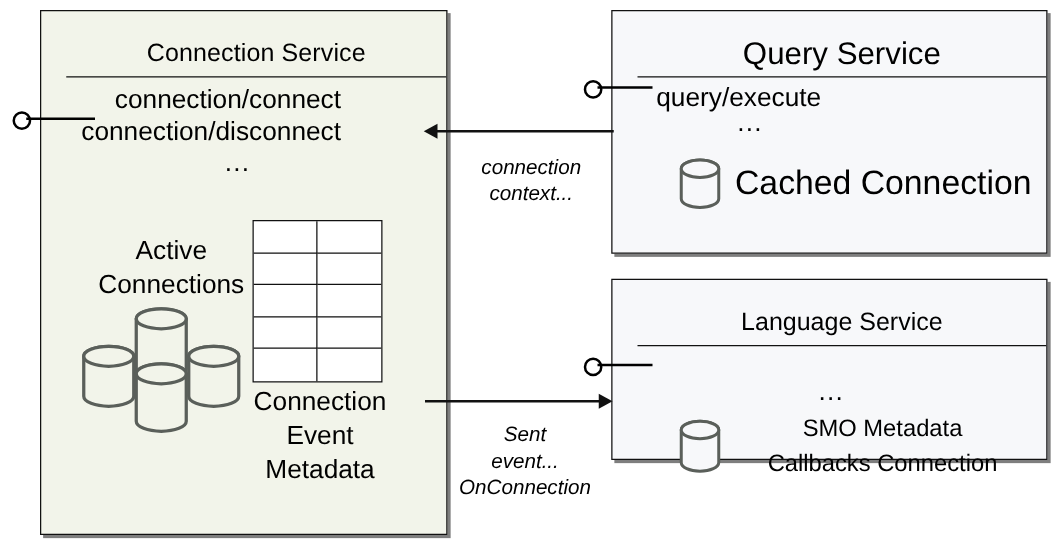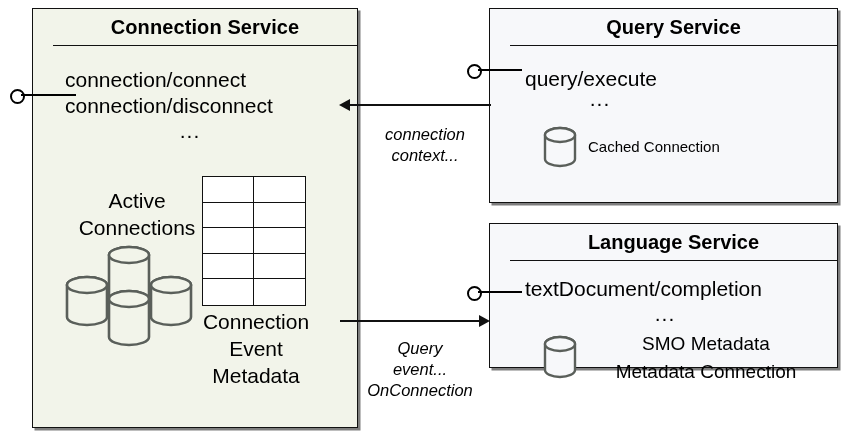--- a/index.html
+++ b/index.html
@@ -2,33 +2,33 @@
 <html><head>
 <meta charset="utf-8">
 <style>
   html,body{margin:0;padding:0;background:#ffffff;}
   body{width:846px;height:436px;position:relative;overflow:hidden;
        font-family:"Liberation Sans","DejaVu Sans",sans-serif;color:#000;}
   #canvas{position:absolute;left:0;top:0;width:846px;height:436px;}
 
   .box{position:absolute;box-sizing:border-box;border:1.6px solid #111;
        box-shadow:2.5px 2.5px 0 rgba(20,20,20,0.55);}
-  .box-hdr{position:absolute;left:0;right:0;top:0;box-sizing:border-box;
+  .box-hdr{position:absolute;left:0;right:0;top:16px;box-sizing:border-box;
            border-bottom:1.6px solid #111;display:flex;align-items:center;
-           justify-content:center;font-weight:bold;margin-left:20px;}
+           justify-content:center;font-weight:normal;margin-left:20px;}
 
   #conn-box{left:32px;top:8px;width:326px;height:420px;background:#f2f4ea;}
   #conn-box .box-hdr{height:37px;font-size:20px;letter-spacing:.1px;}
   #query-box{left:489px;top:8px;width:349px;height:195px;background:#f7f8fa;}
-  #query-box .box-hdr{height:37px;font-size:20px;}
+  #query-box .box-hdr{height:37px;font-size:25px;}
   #lang-box{left:489px;top:223px;width:349px;height:145px;background:#f7f8fa;}
   #lang-box .box-hdr{height:37px;font-size:20px;}
 
   .ops{position:absolute;font-size:21px;line-height:26px;}
-  .ops .op{white-space:nowrap;}
+  .ops .op{white-space:nowrap;text-align:right;}
   .dots{text-align:center;font-size:21px;line-height:20px;letter-spacing:1px;}
 
   
   .lolli{position:absolute;}
   .lolli .circ{position:absolute;width:11px;height:11px;border:2px solid #000;
                border-radius:50%;background:#fff;left:0;top:0;}
   .lolli .stem{position:absolute;height:2px;background:#000;left:11px;top:4.5px;}
 
   
   .arrowline{position:absolute;height:1.8px;background:#111;}
@@ -41,21 +41,21 @@
 
   
   #cb-table{position:absolute;left:202px;top:176px;width:104px;height:130px;
             border:1.8px solid #111;background:#fff;box-sizing:border-box;
             display:grid;grid-template-columns:1fr 1fr;grid-template-rows:repeat(5,1fr);}
   #cb-table div{border-right:1.6px solid #111;border-bottom:1.6px solid #111;box-sizing:border-box;}
   #cb-table div:nth-child(2n){border-right:none;}
   #cb-table div:nth-child(n+9){border-bottom:none;}
 
   .lbl{position:absolute;text-align:center;font-size:21px;line-height:27px;}
-  .db-label{position:absolute;font-size:15px;line-height:27px;}
+  .db-label{position:absolute;font-size:27px;line-height:27px;}
   svg{display:block;overflow:visible;}
 </style>
 </head>
 <body>
 
 <div id="canvas">
 
   <div class="box" id="conn-box">
     <div class="box-hdr">Connection Service</div>
 
@@ -141,52 +141,49 @@
   </div>
 
   <div class="lolli" style="left:467px;top:64px;">
     <span class="circ"></span>
     <span class="stem" style="width:44px;"></span>
   </div>
 
   <div class="box" id="lang-box">
     <div class="box-hdr">Language Service</div>
 
-    <div class="ops" style="left:35px;top:52px;">
-      <div class="op">textDocument/completion</div>
-    </div>
     <div class="dots" style="position:absolute;left:35px;top:80px;width:280px;">...</div>
 
     <div style="position:absolute;left:52px;top:110px;width:36px;height:48px;">
       <svg width="36" height="48" viewBox="0 0 36 48">
         <g fill="#f7f8fa" stroke="#5a5f5a" stroke-width="2.4" stroke-linejoin="round">
           <path d="M3 10 a15 7 0 0 1 30 0 v26 a15 7 0 0 1 -30 0 z"></path>
           <ellipse cx="18" cy="10" rx="15" ry="7"></ellipse>
         </g>
       </svg>
     </div>
     <div style="position:absolute;left:96px;top:106px;width:240px;text-align:center;font-size:19px;line-height:28px;">
       <div>SMO Metadata</div>
-      <div>Metadata Connection</div>
+      <div>Callbacks Connection</div>
     </div>
   </div>
 
   <div class="lolli" style="left:467px;top:286px;">
     <span class="circ"></span>
     <span class="stem" style="width:44px;"></span>
   </div>
 
   <div class="arrowline" style="left:349px;top:104px;width:142px;"></div>
   <div class="arrowhead ah-left" style="left:339px;top:99px;"></div>
   <div class="arrowlbl" style="left:358px;top:124px;width:134px;">
     <div>connection</div>
     <div>context...</div>
   </div>
 
   <div class="arrowline" style="left:340px;top:320px;width:140px;"></div>
   <div class="arrowhead ah-right" style="left:479px;top:315px;"></div>
   <div class="arrowlbl" style="left:352px;top:338px;width:136px;">
-    <div>Query</div>
+    <div>Sent</div>
     <div>event...</div>
     <div>OnConnection</div>
   </div>
 
 </div>
 
 </body></html>

